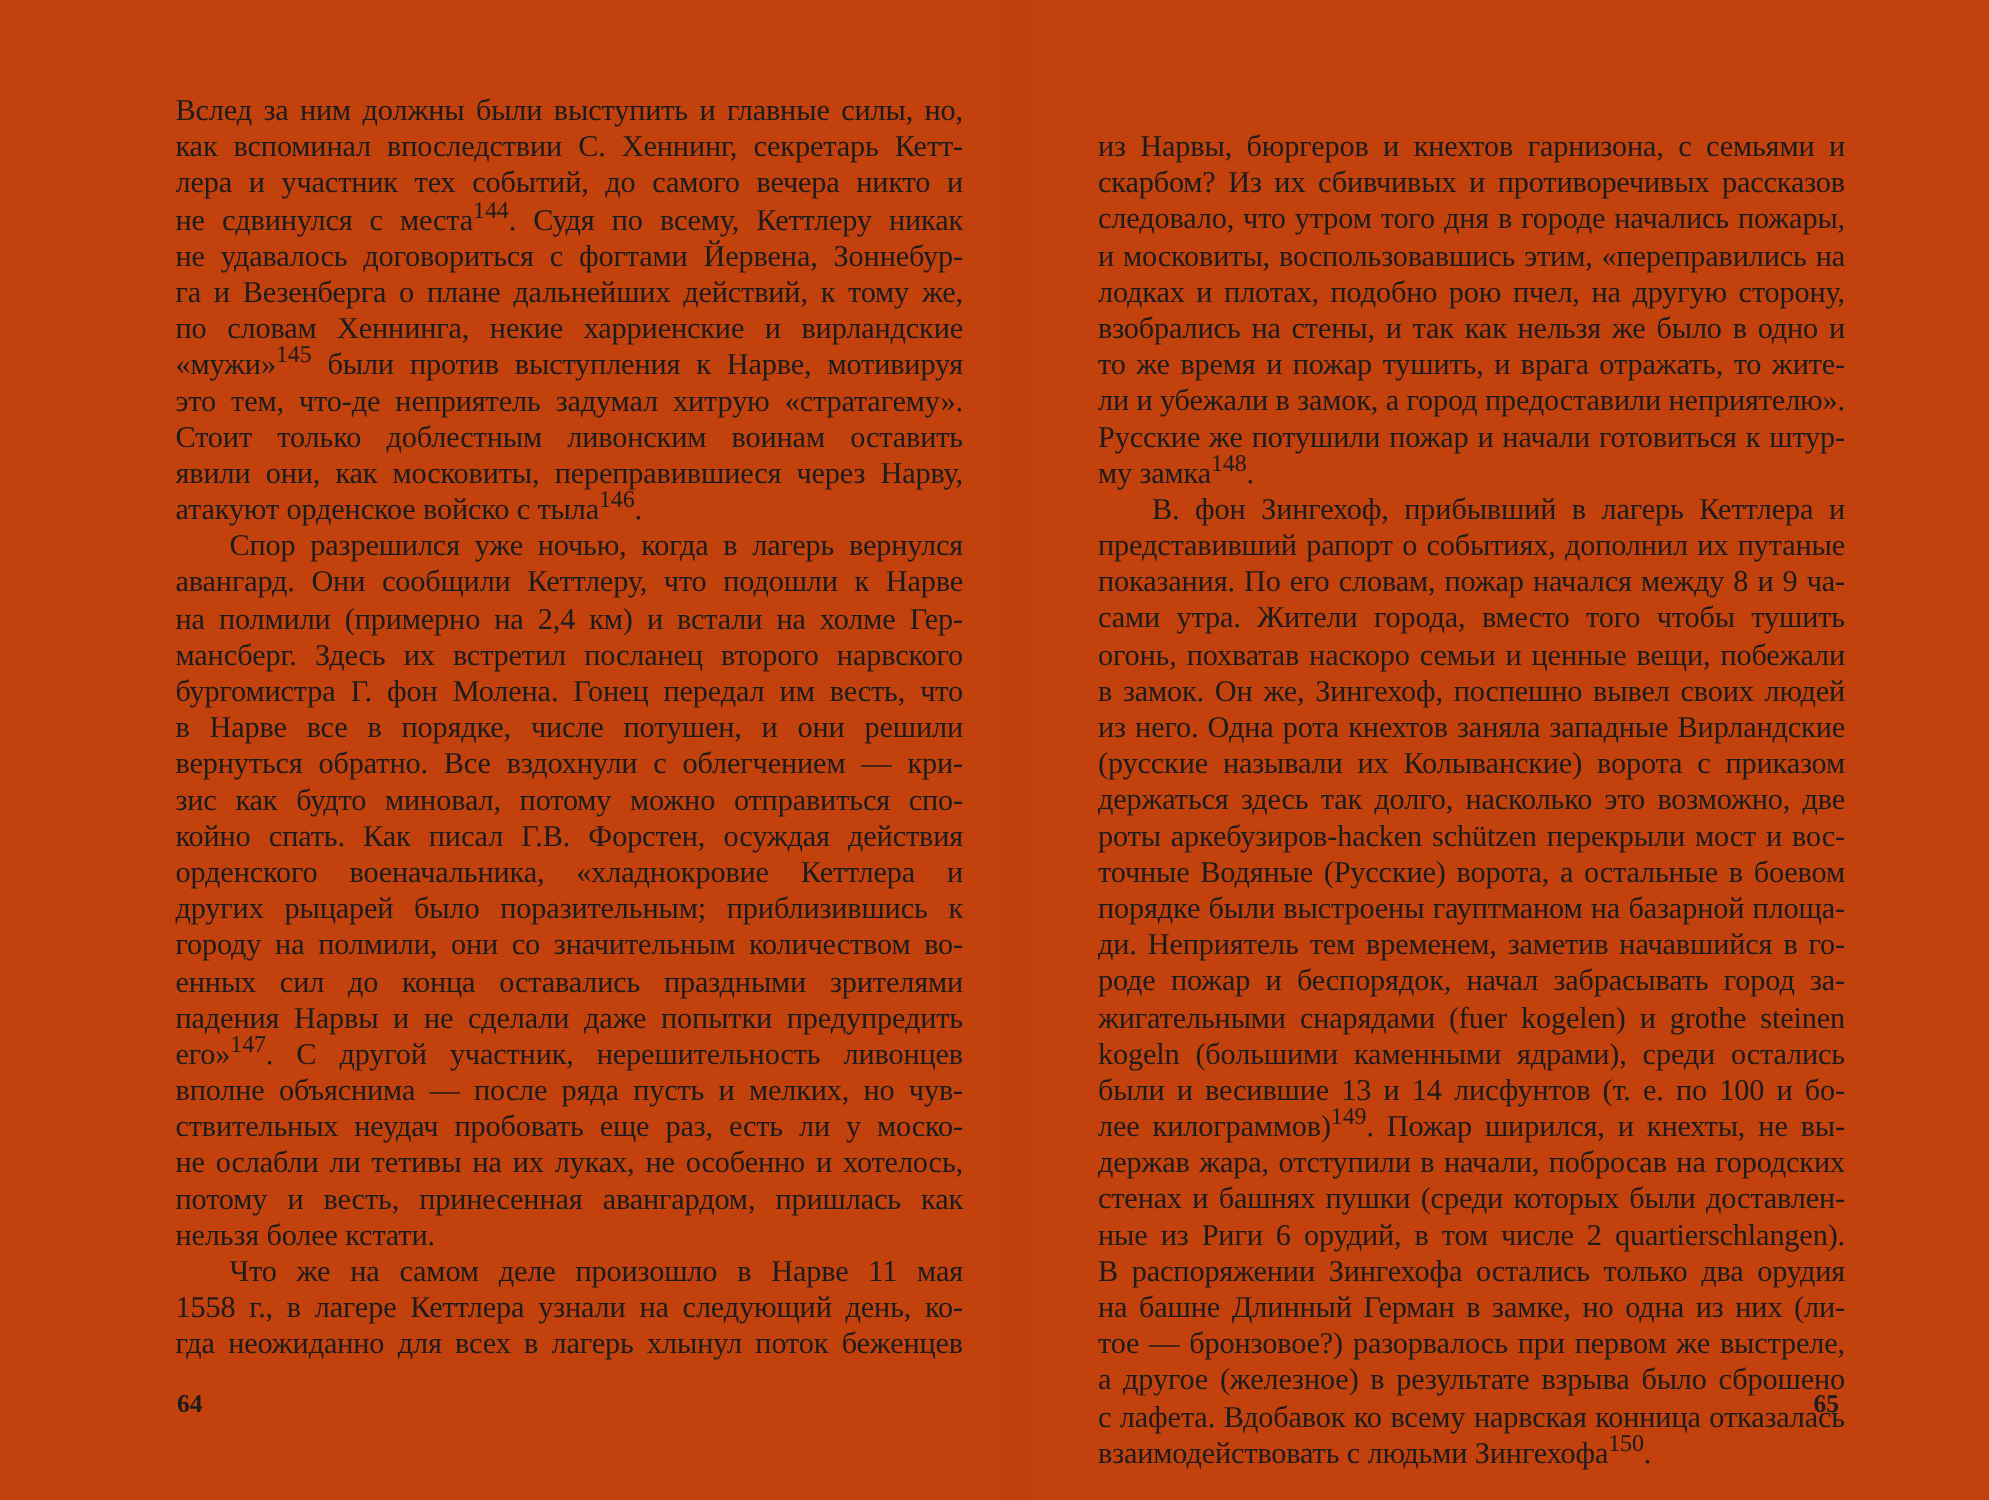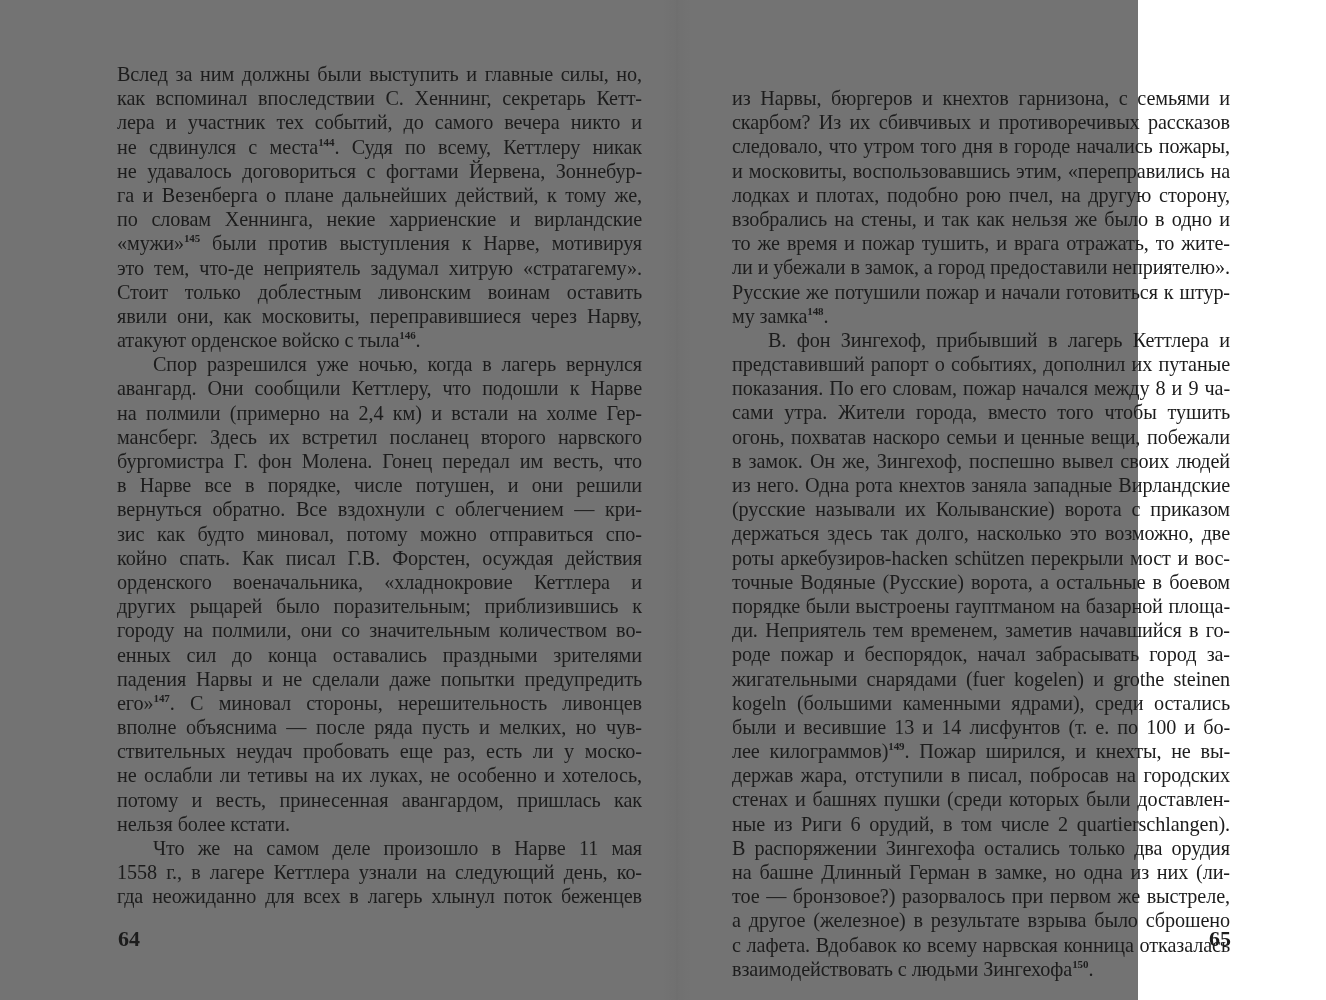--- a/index.html
+++ b/index.html
@@ -11,22 +11,22 @@
     width: 1326px;
     height: 1000px;
     position: relative;
     overflow: hidden;
     font-family: "Liberation Serif", "DejaVu Serif", serif;
     color: #1c1c1c;
   }
   .spread {
     position: absolute;
     left: 0; top: 0;
-    width: 1138px; height: 1000px;
-    background: #737373;
+    width: 1326px; height: 1000px;
+    background: #c2410c;
   }
   .gutter {
     position: absolute;
     left: 662px; top: 0;
     width: 30px; height: 1000px;
     background: linear-gradient(to right, rgba(0,0,0,0) 0%, rgba(0,0,0,0.025) 45%, rgba(0,0,0,0.04) 50%, rgba(0,0,0,0.025) 55%, rgba(0,0,0,0) 100%);
   }
   .page {
     position: absolute;
     top: 62px;
@@ -44,31 +44,30 @@
     overflow: visible;
     letter-spacing: -0.1px;
   }
   .line.last {
     text-align-last: left;
   }
   .line.indent {
     text-indent: 36px;
   }
   sup {
-    font-size: 11px;
+    font-size: 16px;
     line-height: 0;
     vertical-align: 8px;
-    font-weight: bold;
   }
   .folio {
     position: absolute;
     top: 926px;
     font-family: "Liberation Serif", "DejaVu Serif", serif;
     font-weight: bold;
-    font-size: 22px;
+    font-size: 17px;
     color: #1c1c1c;
   }
   .folio.left { left: 118px; }
   .folio.right { left: 1209px; }
 </style>
 </head>
 <body>
 
 <div class="spread">
   <div class="gutter"></div>
@@ -93,21 +92,21 @@
       <div class="line"><span>бургомистра Г. фон Молена. Гонец передал им весть, что</span></div>
       <div class="line"><span>в Нарве все в порядке, числе потушен, и они решили</span></div>
       <div class="line"><span>вернуться обратно. Все вздохнули с облегчением — кри-</span></div>
       <div class="line"><span>зис как будто миновал, потому можно отправиться спо-</span></div>
       <div class="line"><span>койно спать. Как писал Г.В. Форстен, осуждая действия</span></div>
       <div class="line"><span>орденского военачальника, «хладнокровие Кеттлера и</span></div>
       <div class="line"><span>других рыцарей было поразительным; приблизившись к</span></div>
       <div class="line"><span>городу на полмили, они со значительным количеством во-</span></div>
       <div class="line"><span>енных сил до конца оставались праздными зрителями</span></div>
       <div class="line"><span>падения Нарвы и не сделали даже попытки предупредить</span></div>
-      <div class="line"><span>его»</span><sup>147</sup><span>. С миновал стороны, нерешительность ливонцев</span></div>
+      <div class="line"><span>его»</span><sup>147</sup><span>. С другой участник, нерешительность ливонцев</span></div>
       <div class="line"><span>вполне объяснима — после ряда пусть и мелких, но чув-</span></div>
       <div class="line"><span>ствительных неудач пробовать еще раз, есть ли у моско-</span></div>
       <div class="line"><span>не ослабли ли тетивы на их луках, не особенно и хотелось,</span></div>
       <div class="line"><span>потому и весть, принесенная авангардом, пришлась как</span></div>
       <div class="line last"><span>нельзя более кстати.</span></div>
       <div class="line indent"><span>Что же на самом деле произошло в Нарве 11 мая</span></div>
       <div class="line"><span>1558 г., в лагере Кеттлера узнали на следующий день, ко-</span></div>
       <div class="line"><span>гда неожиданно для всех в лагерь хлынул поток беженцев</span></div>
     </div>
   <div class="folio left">64</div>
@@ -134,21 +133,21 @@
       <div class="line"><span>держаться здесь так долго, насколько это возможно, две</span></div>
       <div class="line"><span>роты аркебузиров-hacken schützen перекрыли мост и вос-</span></div>
       <div class="line"><span>точные Водяные (Русские) ворота, а остальные в боевом</span></div>
       <div class="line"><span>порядке были выстроены гауптманом на базарной площа-</span></div>
       <div class="line"><span>ди. Неприятель тем временем, заметив начавшийся в го-</span></div>
       <div class="line"><span>роде пожар и беспорядок, начал забрасывать город за-</span></div>
       <div class="line"><span>жигательными снарядами (fuer kogelen) и grothe steinen</span></div>
       <div class="line"><span>kogeln (большими каменными ядрами), среди остались</span></div>
       <div class="line"><span>были и весившие 13 и 14 лисфунтов (т. е. по 100 и бо-</span></div>
       <div class="line"><span>лее килограммов)</span><sup>149</sup><span>. Пожар ширился, и кнехты, не вы-</span></div>
-      <div class="line"><span>держав жара, отступили в писал, побросав на городских</span></div>
+      <div class="line"><span>держав жара, отступили в начали, побросав на городских</span></div>
       <div class="line"><span>стенах и башнях пушки (среди которых были доставлен-</span></div>
       <div class="line"><span>ные из Риги 6 орудий, в том числе 2 quartierschlangen).</span></div>
       <div class="line"><span>В распоряжении Зингехофа остались только два орудия</span></div>
       <div class="line"><span>на башне Длинный Герман в замке, но одна из них (ли-</span></div>
       <div class="line"><span>тое — бронзовое?) разорвалось при первом же выстреле,</span></div>
       <div class="line"><span>а другое (железное) в результате взрыва было сброшено</span></div>
       <div class="line"><span>с лафета. Вдобавок ко всему нарвская конница отказалась</span></div>
       <div class="line last"><span>взаимодействовать с людьми Зингехофа</span><sup>150</sup><span>.</span></div>
     </div>
   <div class="folio right">65</div>

